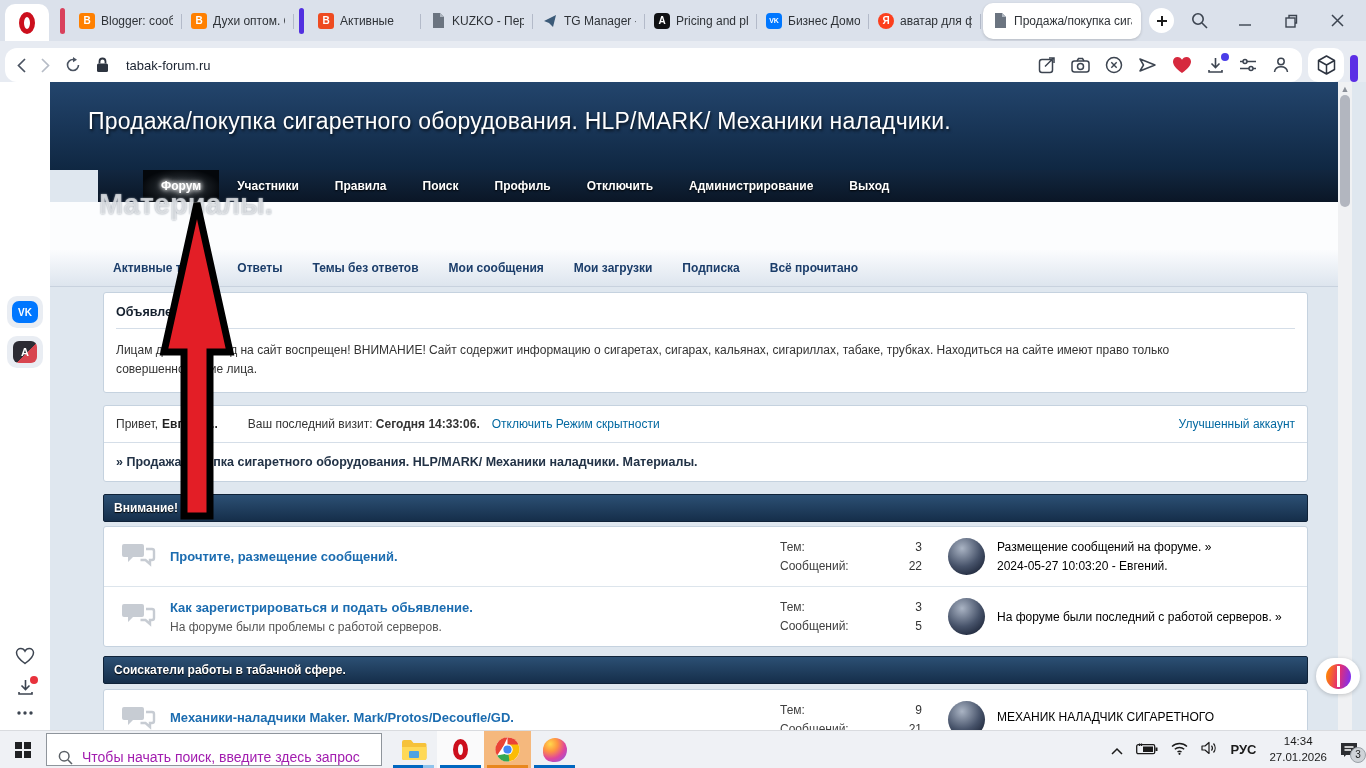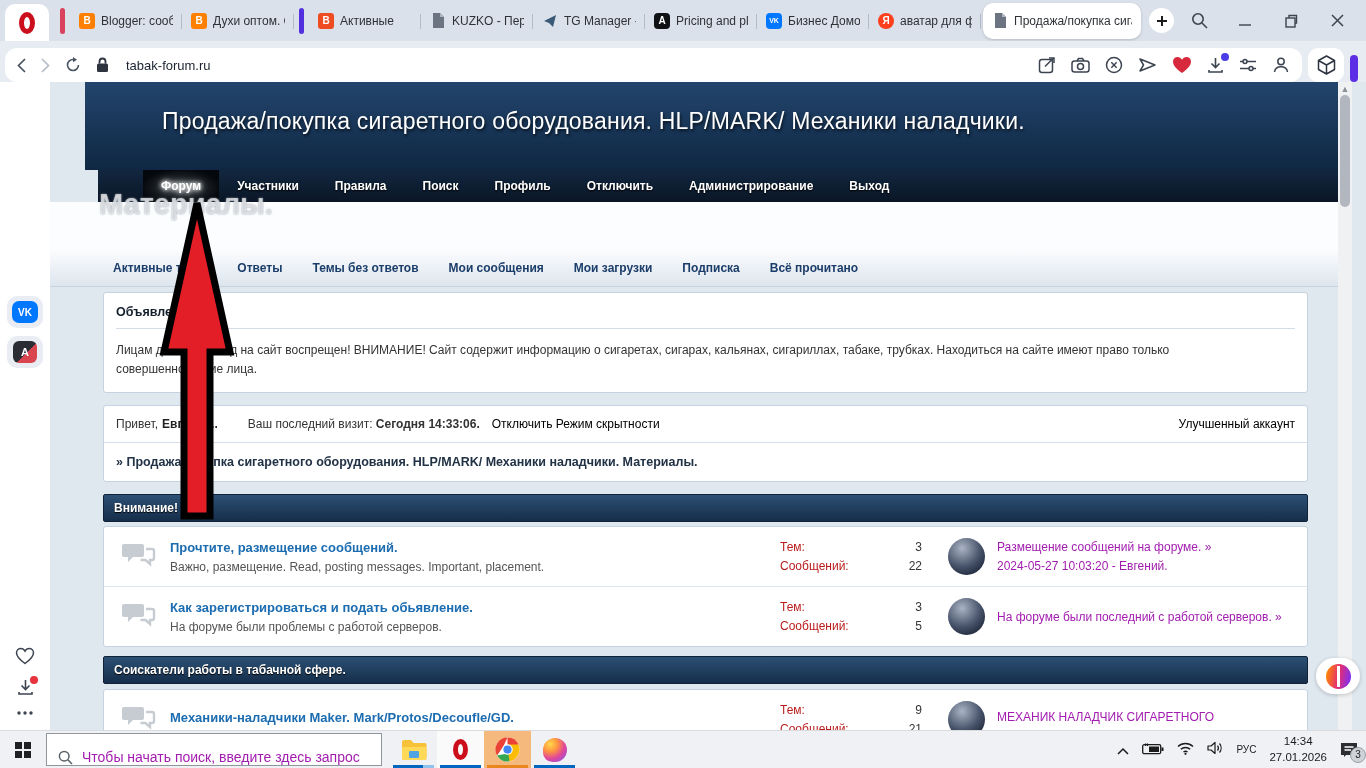--- a/index.html
+++ b/index.html
@@ -48,21 +48,21 @@
   .sb-bottom { margin-top:auto; display:flex; flex-direction:column; align-items:center; gap:14px; margin-bottom:14px; color:#3c4450; }
   .sb-ico { position:relative; display:flex; }
   .dot-red { position:absolute; top:-3px; right:-4px; width:8px; height:8px; border-radius:50%; background:#e8323c; }
 
   
   .page { position:absolute; left:50px; top:82px; width:1302px; height:648px; background:#dfe7ef; overflow:hidden; }
   .pscroll { position:absolute; right:0; top:0; width:14px; height:100%; background:#f0f1f3; z-index:20; }
   .pscroll .pthumb { position:absolute; top:13px; left:2px; width:10px; height:112px; background:#b2b6bf; border-radius:5px; }
   .pscroll .pup { position:absolute; top:2px; left:2px; color:#8a8f98; font-size:9px; width:10px; text-align:center; }
 
-  .banner { height:88px; background:linear-gradient(#23456d,#0f2742); padding:26px 0 0 77px;margin-left:35px; }
+  .banner { height:88px; background:linear-gradient(#23456d,#0f2742); padding:26px 0 0 38px; }
   .banner h1 { color:#fff; font-size:23px; font-weight:500; letter-spacing:.2px; text-shadow:1px 2px 3px rgba(0,0,0,.7); white-space:nowrap; }
 
   .mainnav { height:32px; background:linear-gradient(#122740,#0a1626); display:flex; align-items:stretch; padding-left:45px; position:relative; z-index:2;margin-left:48px; }
   .mainnav .nitem { display:flex; align-items:center; padding:0 18px; color:#fff; font-size:12px; font-weight:bold; text-shadow:0 1px 2px #000; cursor:default; }
   .mainnav .nitem.active { background:radial-gradient(ellipse at 50% 55%, #3a4147 0%, #04070b 75%); text-shadow:0 0 7px #fff,0 0 4px #fff; }
 
   .heading-mat { position:absolute; left:49px; top:106px; font-size:29px; font-weight:bold; color:rgba(255,255,255,0.62); text-shadow:0 0 2px #89939f; z-index:3; pointer-events:none; }
 
   .whitegap { height:48px; background:#fcfdfe; }
   .subnav { height:37px; background:linear-gradient(#fbfcfe,#dde5ee); border-bottom:1px solid #c8d2de; display:flex; align-items:center; padding-left:48px; }
@@ -73,41 +73,41 @@
   .announce { padding:12px 12px 14px 12px; }
   .announce .atitle { font-size:12.5px; font-weight:bold; color:#15202e; }
   .announce .asep { border:none; border-top:1px solid #d5dee8; margin:9px 0 12px 0; }
   .announce .atext { font-size:12px; color:#333; line-height:1.55; padding-right:60px; }
 
   .greet { margin-top:12px; }
   .greet .grow1 { display:flex; align-items:center; padding:11px 12px; font-size:12px; color:#333; border-bottom:1px solid #d5dee8; }
   .greet .gname { font-weight:bold; color:#222; margin-left:4px; }
   .greet .gvisit { margin-left:30px; }
   .greet .gtime { font-weight:bold; }
-  .greet a { color:#000000; text-decoration:none; }
+  .greet a { color:#0369a1; text-decoration:none; }
   .greet .glink { margin-left:12px; }
   .greet .gaccount { margin-left:auto; }
   .greet .grow2 { padding:12px; font-size:12.5px; font-weight:bold; color:#223246; }
 
   .secbar { margin-top:12px; height:28px; background:linear-gradient(#2c5074,#152e4a); border:1px solid #0f2238; border-radius:2px; color:#fff; font-size:12px; font-weight:bold; display:flex; align-items:center; padding-left:10px; text-shadow:0 1px 1px #000; }
   .secbar.first { margin-top:12px; }
   .forumbox { margin-top:4px; }
   .frow { display:flex; align-items:center; padding:11px 10px; }
   .frow + .frow { border-top:1px solid #dde5ec; }
   .ficon { margin:0 14px 0 8px; flex:0 0 34px; }
   .fmain { flex:1; padding-right:10px; }
   .ftitle { color:#1b6cb0; font-weight:bold; font-size:13px; text-decoration:none; display:block; }
   .fdesc { color:#555; font-size:12px; margin-top:5px; }
   .fstats { width:142px; flex:0 0 142px; display:flex; flex-direction:column; gap:5px; font-size:12px; }
   .fstat { display:flex; justify-content:space-between; }
-  .fstat .sl { color:#b91c1c; }
+  .fstat .sl { color:#404040; }
   .fstat .sv { color:#333; }
   .favatar { width:37px; height:37px; border-radius:50%; margin:0 12px 0 26px; flex:0 0 37px; background:radial-gradient(circle at 38% 28%, #aab4c4, #47536a 52%, #10182a 95%); }
   .flast { width:300px; flex:0 0 300px; font-size:12px; display:flex; flex-direction:column; gap:5px; }
-  .flast a, .flast .fmeta { color:#a21caf; text-decoration:none; }
+  .flast a, .flast .fmeta { color:#000000; text-decoration:none; }
 
   
   .arrow-ann { position:absolute; left:150px; top:194px; z-index:50; pointer-events:none; }
 
   
   .aria-fab { position:absolute; right:6px; bottom:74px; width:44px; height:36px; background:#fff; border-radius:18px; display:flex; align-items:center; justify-content:center; box-shadow:0 1px 4px rgba(0,0,0,.2); z-index:40; }
   .brain { width:25px; height:25px; border-radius:50%; background:linear-gradient(100deg,#ff8a00 5%,#e52e71 50%,#7b2ff7 95%); position:relative; }
   .brain::after { content:''; position:absolute; left:11px; top:2px; width:3px; height:21px; background:#fff; }
 
   
@@ -120,21 +120,21 @@
   .task-icons { display:flex; height:100%; margin-left:8px; }
   .ticon { width:47px; height:100%; display:flex; align-items:center; justify-content:center; position:relative; }
   .ticon::after { content:''; position:absolute; bottom:0; left:3px; right:3px; height:3px; background:#0067c0; }
   .ticon.t-explorer::after { background:linear-gradient(to right,#0067c0 72%,#8fc3ec 72%); }
   .ticon.t-opera { background:#fafafb; }
   .ticon.t-chrome { background:#f5b87d; }
   .ticon.t-chrome::after { background:#e8871e; }
   .opera-task-o { width:15px; height:21px; border:5px solid #cc0f1d; border-radius:50%; }
   .ffdrop { width:24px; height:24px; border-radius:50% 50% 50% 40%; background:radial-gradient(circle at 30% 25%,#ffd84d 0%,#ff9640 30%,#e0459c 60%,#7a5bf5 100%); }
   .tray { margin-left:auto; display:flex; align-items:center; gap:13px; padding-right:8px; color:#1b1b1b; }
-  .lang { font-size:10px; }
+  .lang { font-size:13px;font-weight:bold; }
   .clock { font-size:11.5px; text-align:center; line-height:1.35; }
   .notif { position:relative; display:flex; }
   .nbadge { position:absolute; right:-8px; bottom:-5px; width:16px; height:16px; border-radius:50%; background:#cfd3d8; border:1px solid #9aa0a6; font-size:10px; display:flex; align-items:center; justify-content:center; color:#222; }
 </style>
 </head>
 <body>
 
 <div class="screen">
 
   <div class="tabbar">
@@ -394,21 +394,20 @@
       <div class="box forumbox">
         <div class="frow">
           <span class="ficon">
             <svg width="34" height="28" viewBox="0 0 34 28">
                 <path d="M2 3 h18 a2 2 0 0 1 2 2 v9 a2 2 0 0 1 -2 2 h-9 l-5 5 v-5 h-4 a2 2 0 0 1 -2 -2 v-9 a2 2 0 0 1 2 -2 z" fill="#c7ccd3"></path>
                 <path d="M24 8 h6 a2 2 0 0 1 2 2 v7 a2 2 0 0 1 -2 2 h-2 v4 l-4.5 -4 h-5" fill="none" stroke="#c7ccd3" stroke-width="2.4"></path>
               </svg>
           </span>
           <div class="fmain">
             <a href="#" class="ftitle">Прочтите, размещение сообщений.</a>
-            <div class="fdesc">Важно, размещение. Read, posting messages. Important, placement.</div>
           </div>
           <div class="fstats">
             <div class="fstat">
                 <span class="sl">Тем:</span>
                 <span class="sv">3</span>
               </div>
             <div class="fstat">
                 <span class="sl">Сообщений:</span>
                 <span class="sv">22</span>
               </div>

